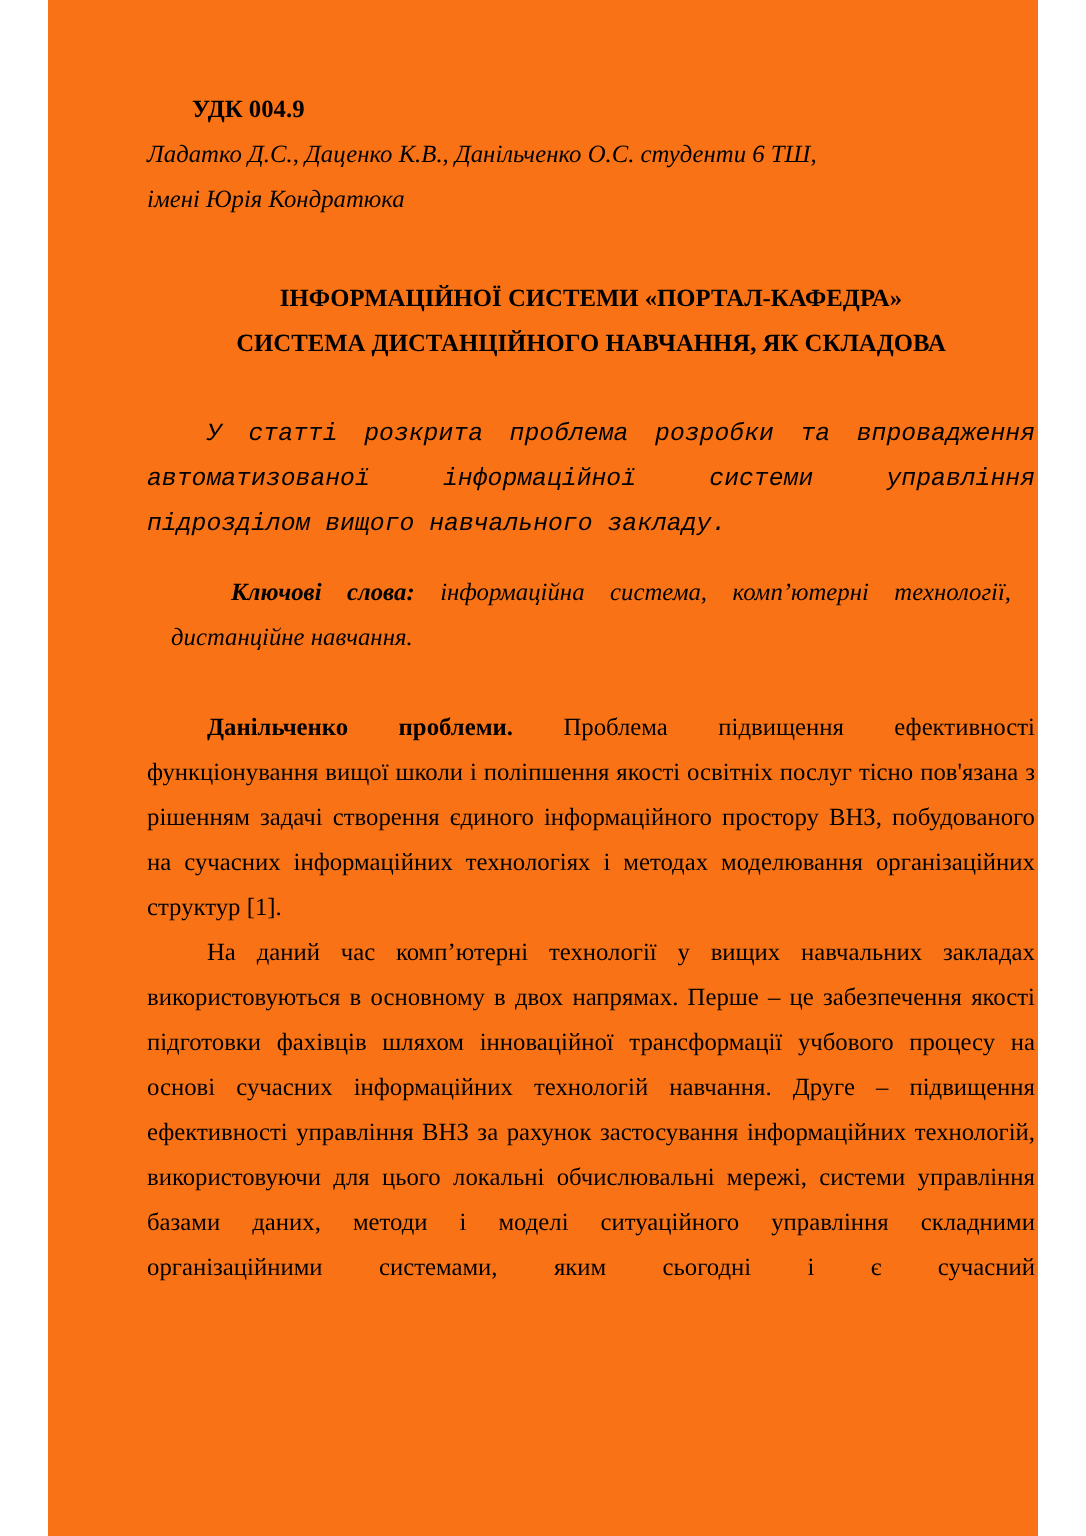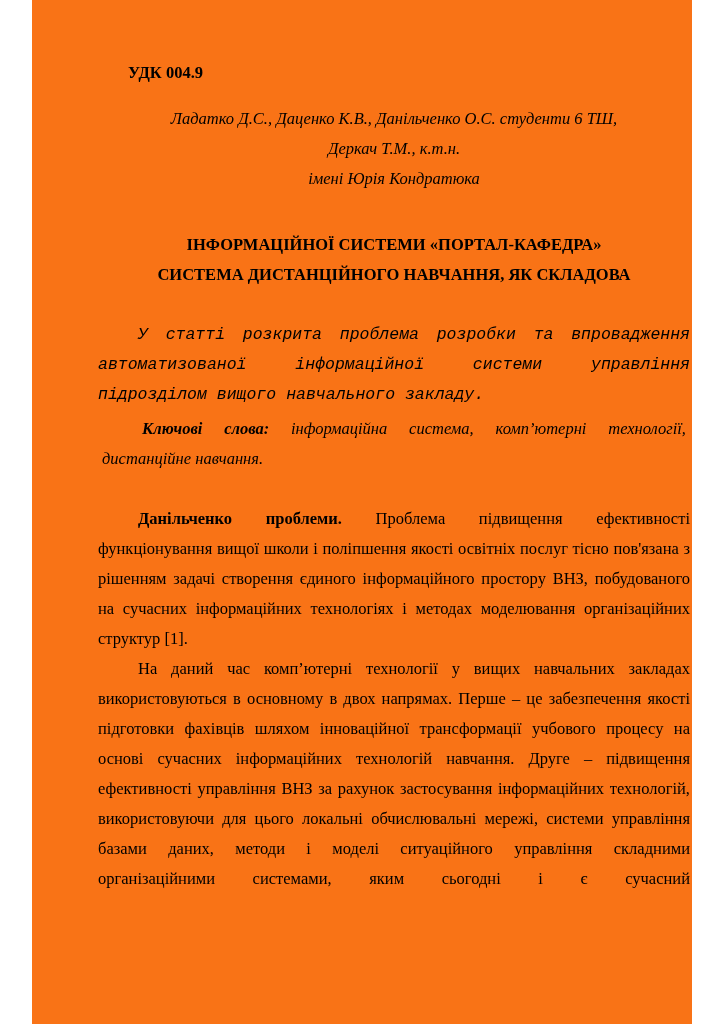--- a/index.html
+++ b/index.html
@@ -33,22 +33,22 @@
   .udk {
     font-size: 16.5px;
     font-weight: bold;
     line-height: 30px;
     margin: 0 0 0 30px;
     white-space: nowrap;
   }
 
   
   .authors {
-    margin: 16px;
-    text-align: center;
+    margin: 0;
+    text-align: left;
     font-style: italic;
     font-size: 16.5px;
     line-height: 30px;
   }
   .authors .ln {
     display: block;
     white-space: nowrap;
   }
 
   
@@ -67,21 +67,21 @@
     margin: 30px 0 0 0;
     font-style: italic;
     font-size: 16.5px;
     line-height: 30px;
     text-align: justify;
     text-indent: 40px;
     text-justify: inter-word;
     font-family: Liberation Mono, monospace;
   }
   .keywords {
-    margin: 4px;
+    margin: 16px;
     font-style: italic;
     font-size: 16.5px;
     line-height: 30px;
     text-align: justify;
     text-indent: 40px;
     text-justify: inter-word;
   }
   .keywords .kw-lead {
     font-weight: bold;
     font-style: italic;
@@ -108,21 +108,20 @@
 </head>
 <body>
 
 <div id="page">
   <div id="content">
 
     <div class="udk">УДК 004.9</div>
 
     <div class="authors">
       <span class="ln">Ладатко Д.С., Даценко К.В., Данільченко О.С. студенти 6 ТШ,</span>
-      <span class="ln">Деркач Т.М., к.т.н.</span>
       <span class="ln">імені Юрія Кондратюка</span>
     </div>
 
     <h1 class="title">
       <span class="ln">ІНФОРМАЦІЙНОЇ СИСТЕМИ «ПОРТАЛ-КАФЕДРА»</span>
       <span class="ln">СИСТЕМА ДИСТАНЦІЙНОГО НАВЧАННЯ, ЯК СКЛАДОВА</span>
     </h1>
 
     <p class="abstract">У статті розкрита проблема розробки та впровадження автоматизованої інформаційної системи управління підрозділом вищого навчального закладу.</p>
 

